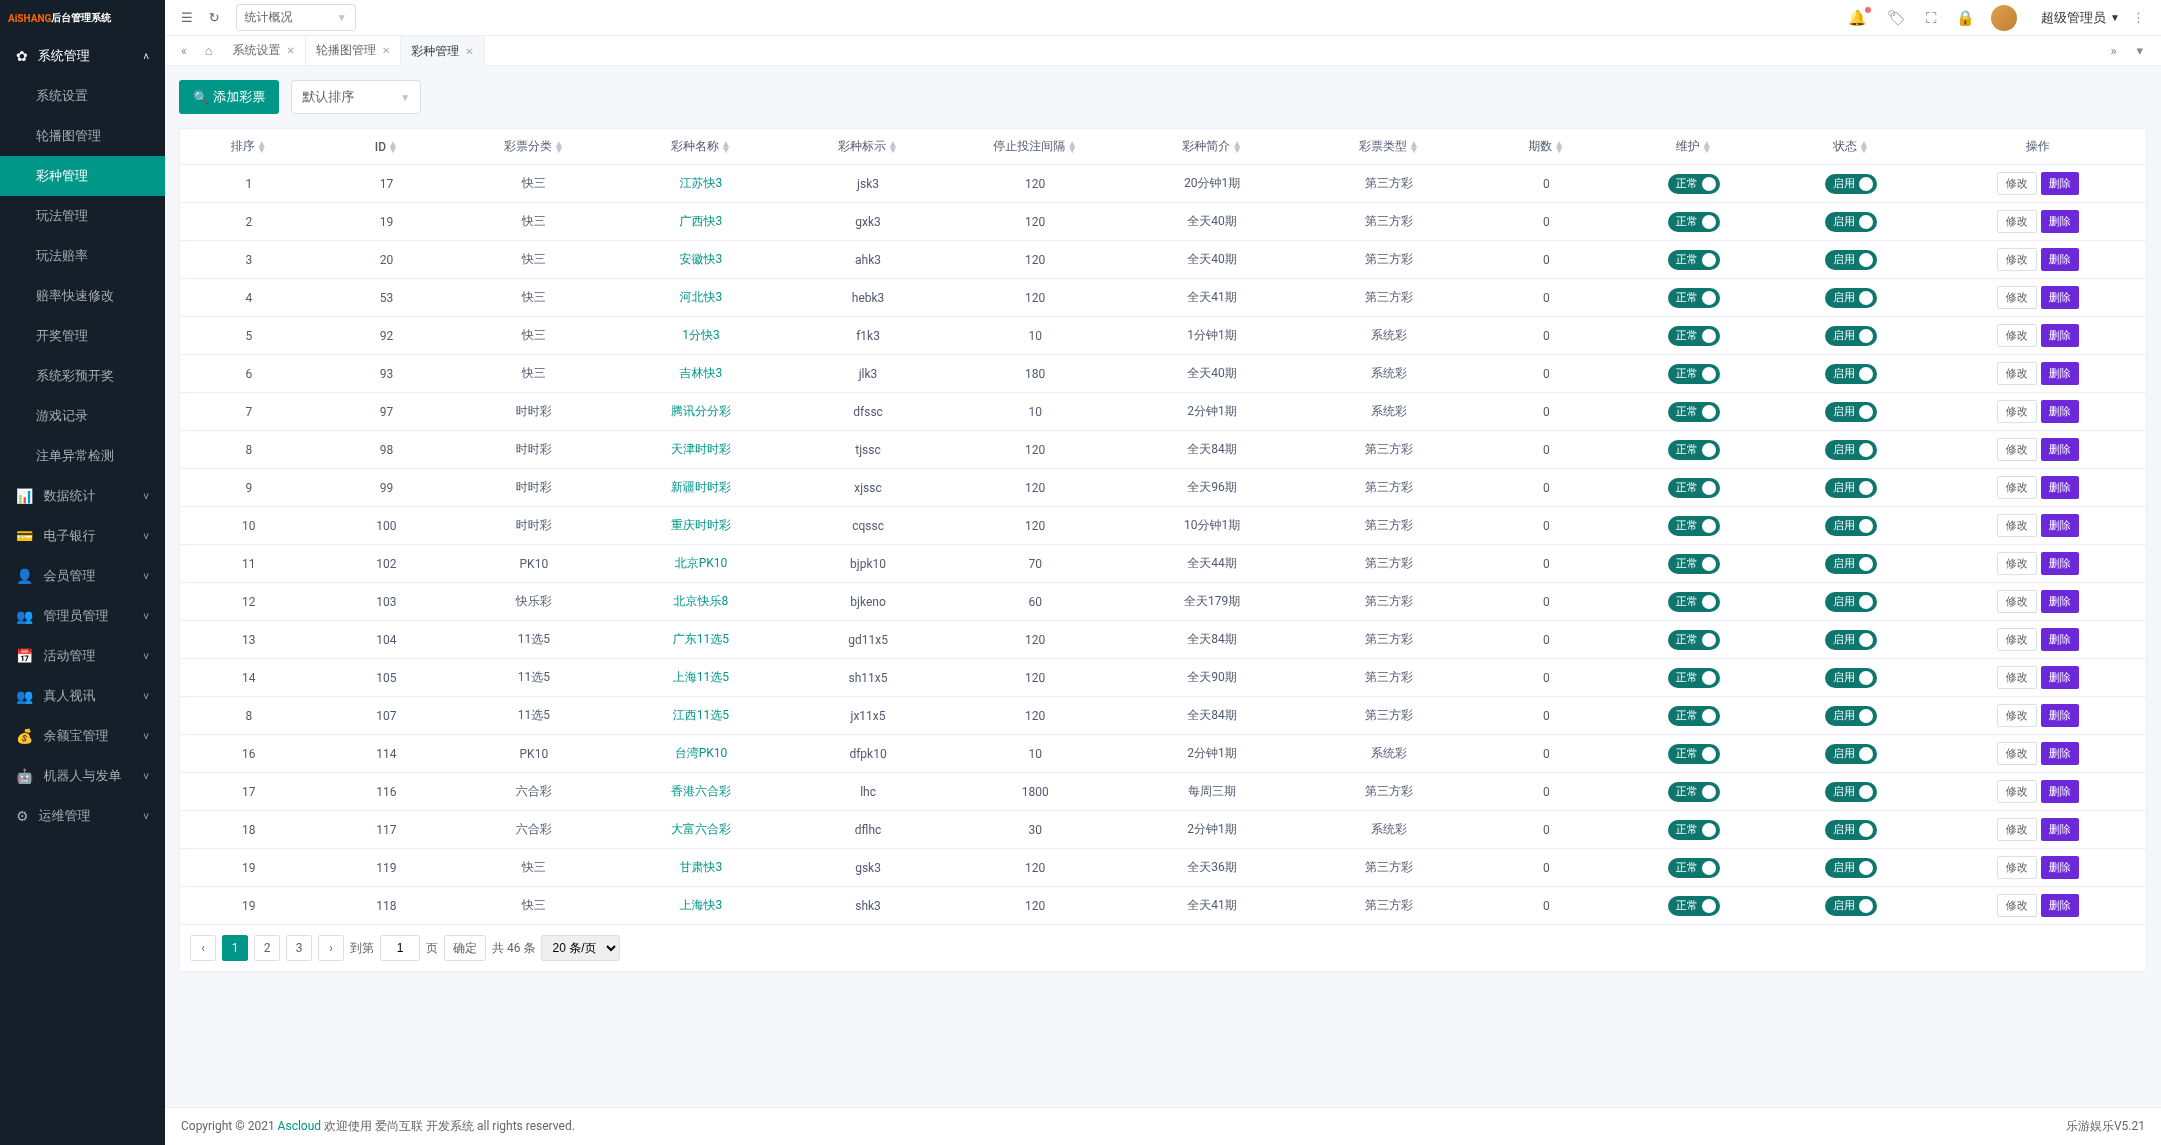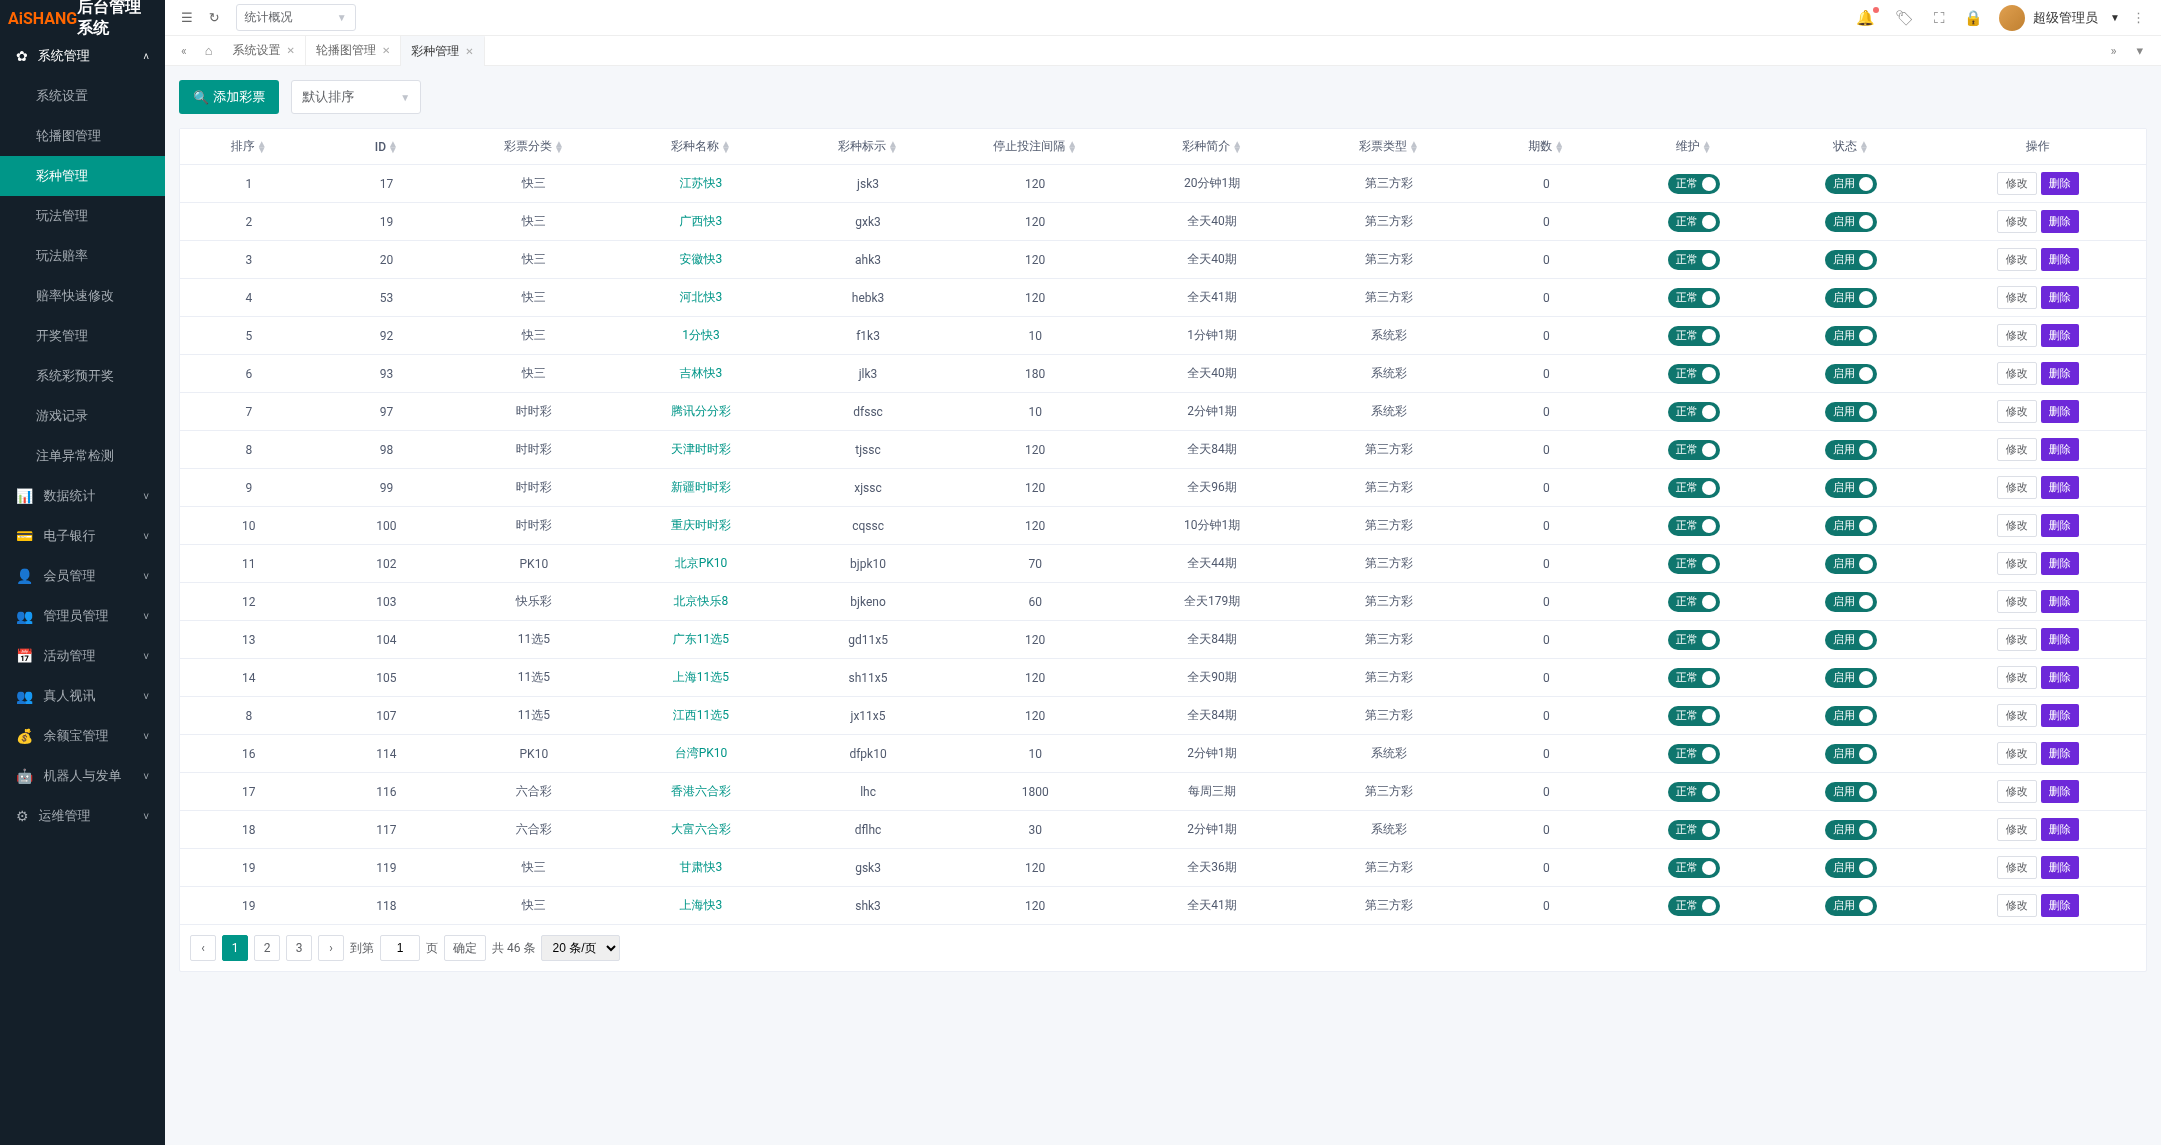--- a/index.html
+++ b/index.html
@@ -1,19 +1,19 @@
 <!DOCTYPE html>
 <html><head>
 <meta charset="utf-8">
 <style>
 * { margin: 0; padding: 0; box-sizing: border-box; }
 body { font-family: -apple-system, BlinkMacSystemFont, "Segoe UI", Roboto, "Helvetica Neue", Arial, sans-serif; font-size: 13px; color: #333; background: #f5f7fa; }
 .app { display: flex; height: 100vh; }
 .sidebar { width: 165px; background: #141f29; color: #a6adb4; display: flex; flex-direction: column; flex-shrink: 0; }
-.logo { height: 36px; display: flex; align-items: center; padding: 0 8px; font-weight: bold; font-size: 16px; }
+.logo { height: 36px; display: flex; align-items: center; padding: 0 8px; font-weight: bold; font-size: 10px; }
 .logo-text { color: #ff6600; }
 .logo-text2 { color: #fff; }
 .menu { flex: 1; overflow-y: auto; }
 .menu-group-header { display: flex; align-items: center; justify-content: space-between; padding: 0 16px; height: 40px; cursor: pointer; font-size: 13px; color: #fff; }
 .menu-group-header .icon { margin-right: 10px; font-size: 14px; }
 .menu-group-header .left { display: flex; align-items: center; }
 .menu-group-header .chev { font-size: 10px; }
 .menu-item { display: flex; align-items: center; padding: 0 16px 0 36px; height: 40px; cursor: pointer; font-size: 13px; color: #a6adb4; }
 .menu-item.active { background: #009688; color: #fff; }
 .menu-group-collapsed { display: flex; align-items: center; justify-content: space-between; padding: 0 16px; height: 40px; cursor: pointer; font-size: 13px; color: #a6adb4; }
@@ -22,21 +22,21 @@
 .menu-group-collapsed .chev { font-size: 10px; }
 .main { flex: 1; display: flex; flex-direction: column; min-width: 0; }
 .topbar { height: 36px; background: #fff; display: flex; align-items: center; padding: 0 16px; border-bottom: 1px solid #eee; }
 .topbar .ham { margin-right: 16px; cursor: pointer; color: #666; }
 .topbar .refresh { margin-right: 16px; cursor: pointer; color: #666; }
 .topbar .dropdown { display: flex; align-items: center; border: 1px solid #dcdfe6; border-radius: 3px; padding: 4px 8px; font-size: 12px; color: #606266; cursor: pointer; width: 120px; justify-content: space-between; }
 .topbar .spacer { flex: 1; }
 .topbar .top-icon { margin-left: 20px; cursor: pointer; color: #888; font-size: 15px; position: relative; }
 .topbar .dot { position: absolute; top: -2px; right: -4px; width: 6px; height: 6px; background: #f56c6c; border-radius: 50%; }
 .topbar .avatar { width: 26px; height: 26px; border-radius: 50%; background: linear-gradient(135deg,#e0a050,#c08030); margin-left: 16px; }
-.topbar .user { margin-left: 8px; font-size: 13px; color: #333; cursor: pointer; display: flex; align-items: center; gap: 8px; }
+.topbar .user { margin-left: 24px; font-size: 13px; color: #333; cursor: pointer; display: flex; align-items: center; }
 .topbar .user .chev { margin-left: 4px; font-size: 10px; }
 .topbar .more { margin-left: 12px; cursor: pointer; color: #888; }
 .tabbar { height: 30px; background: #fff; display: flex; align-items: center; border-bottom: 1px solid #eee; padding: 0 8px; }
 .tabbar .tab-nav { padding: 0 8px; cursor: pointer; color: #888; font-size: 12px; }
 .tabbar .tab { padding: 0 10px; height: 30px; display: flex; align-items: center; font-size: 12px; color: #666; cursor: pointer; border-right: 1px solid #eee; }
 .tabbar .tab.active { background: #f5f7fa; color: #333; border-top: 2px solid transparent; }
 .tabbar .tab .close { margin-left: 6px; font-size: 10px; color: #aaa; }
 .tabbar .home-tab { padding: 0 10px; color: #888; }
 .tabbar .spacer { flex: 1; }
 .tabbar .expand { padding: 0 10px; cursor: pointer; color: #888; }
@@ -563,14 +563,20 @@
           <span>
             <span>共</span> <span>46</span> <span>条</span>
           </span>
           <select class="pg-select">
             <option>20 条/页</option>
           </select>
         </div>
       </div>
     </div>
 
+    <div class="footer">
+      <div>
+        <span>Copyright © 2021 </span><span class="link2">Ascloud</span><span> 欢迎使用 爱尚互联 开发系统 all rights reserved.</span>
+      </div>
+      <div>乐游娱乐V5.21</div>
+    </div>
   </div>
 </div>
 
 </body></html>

